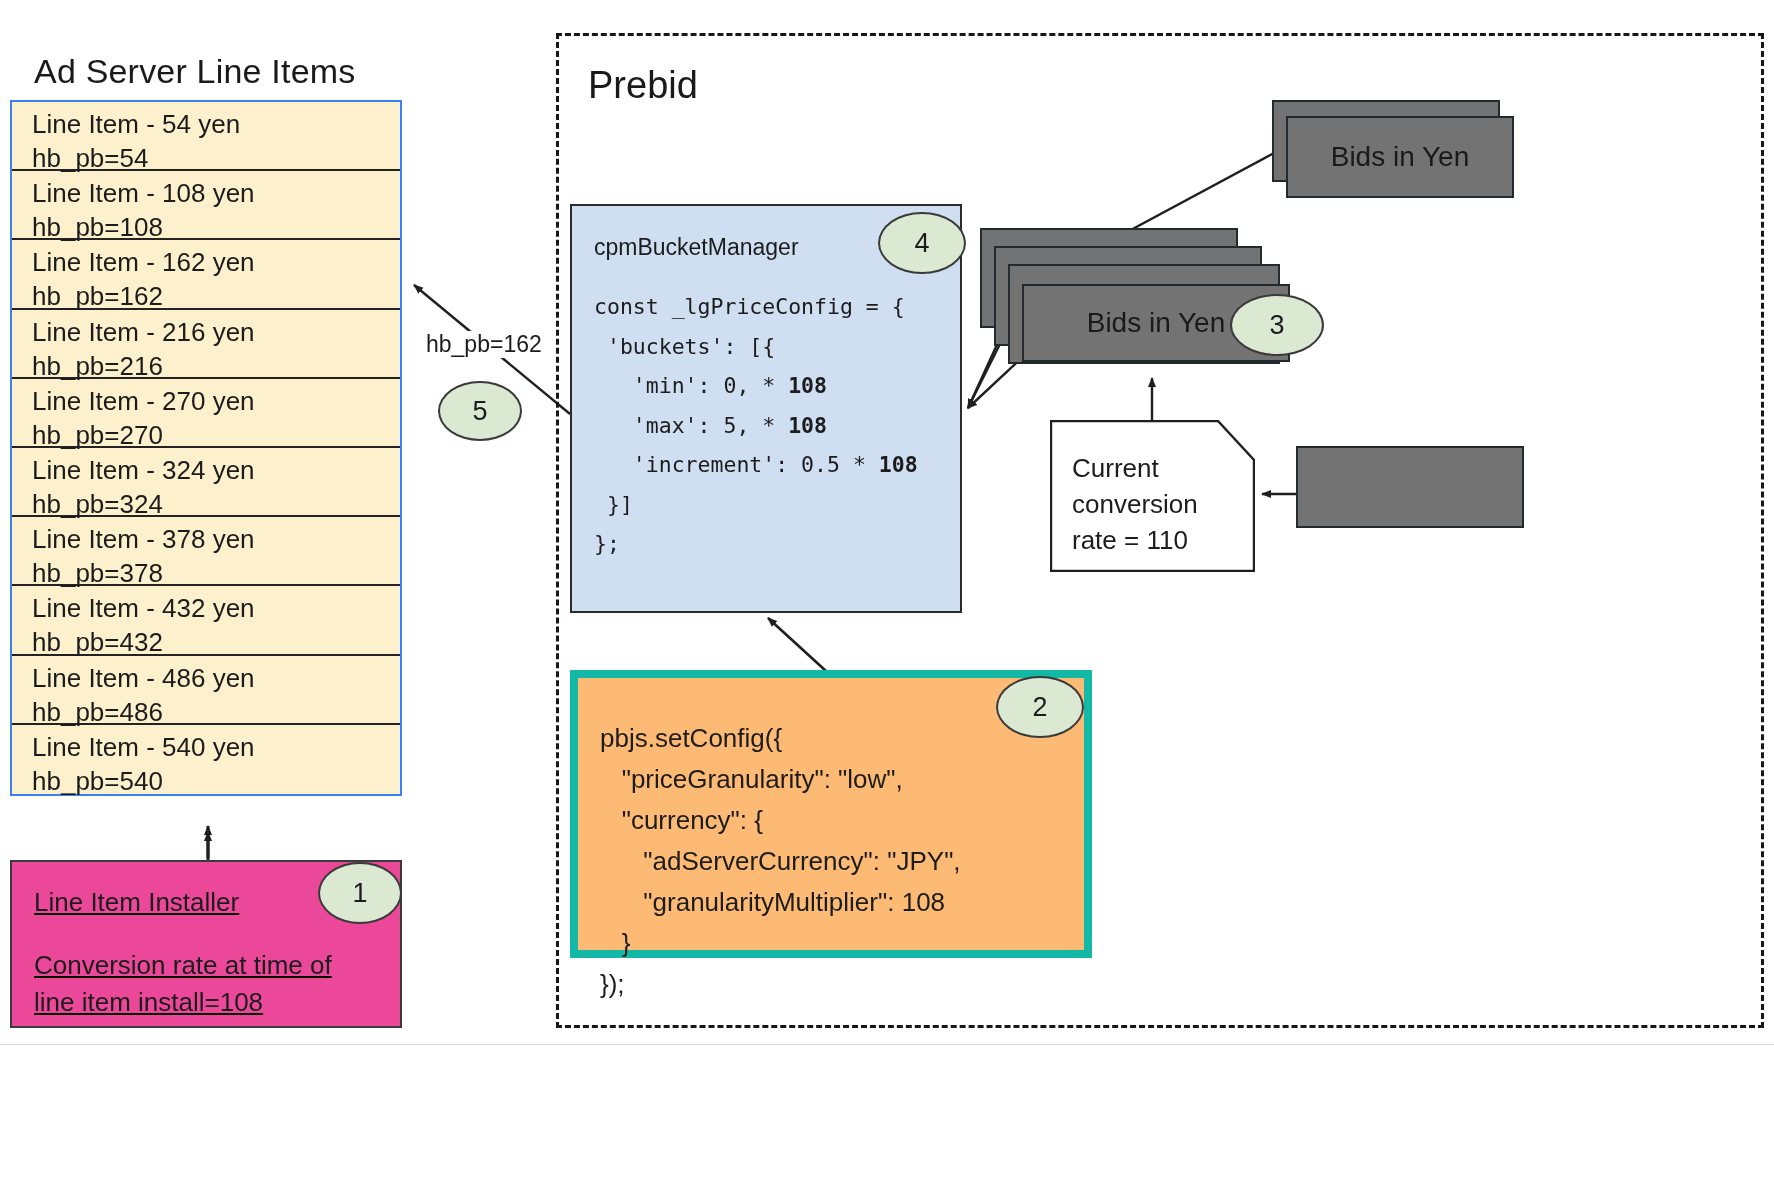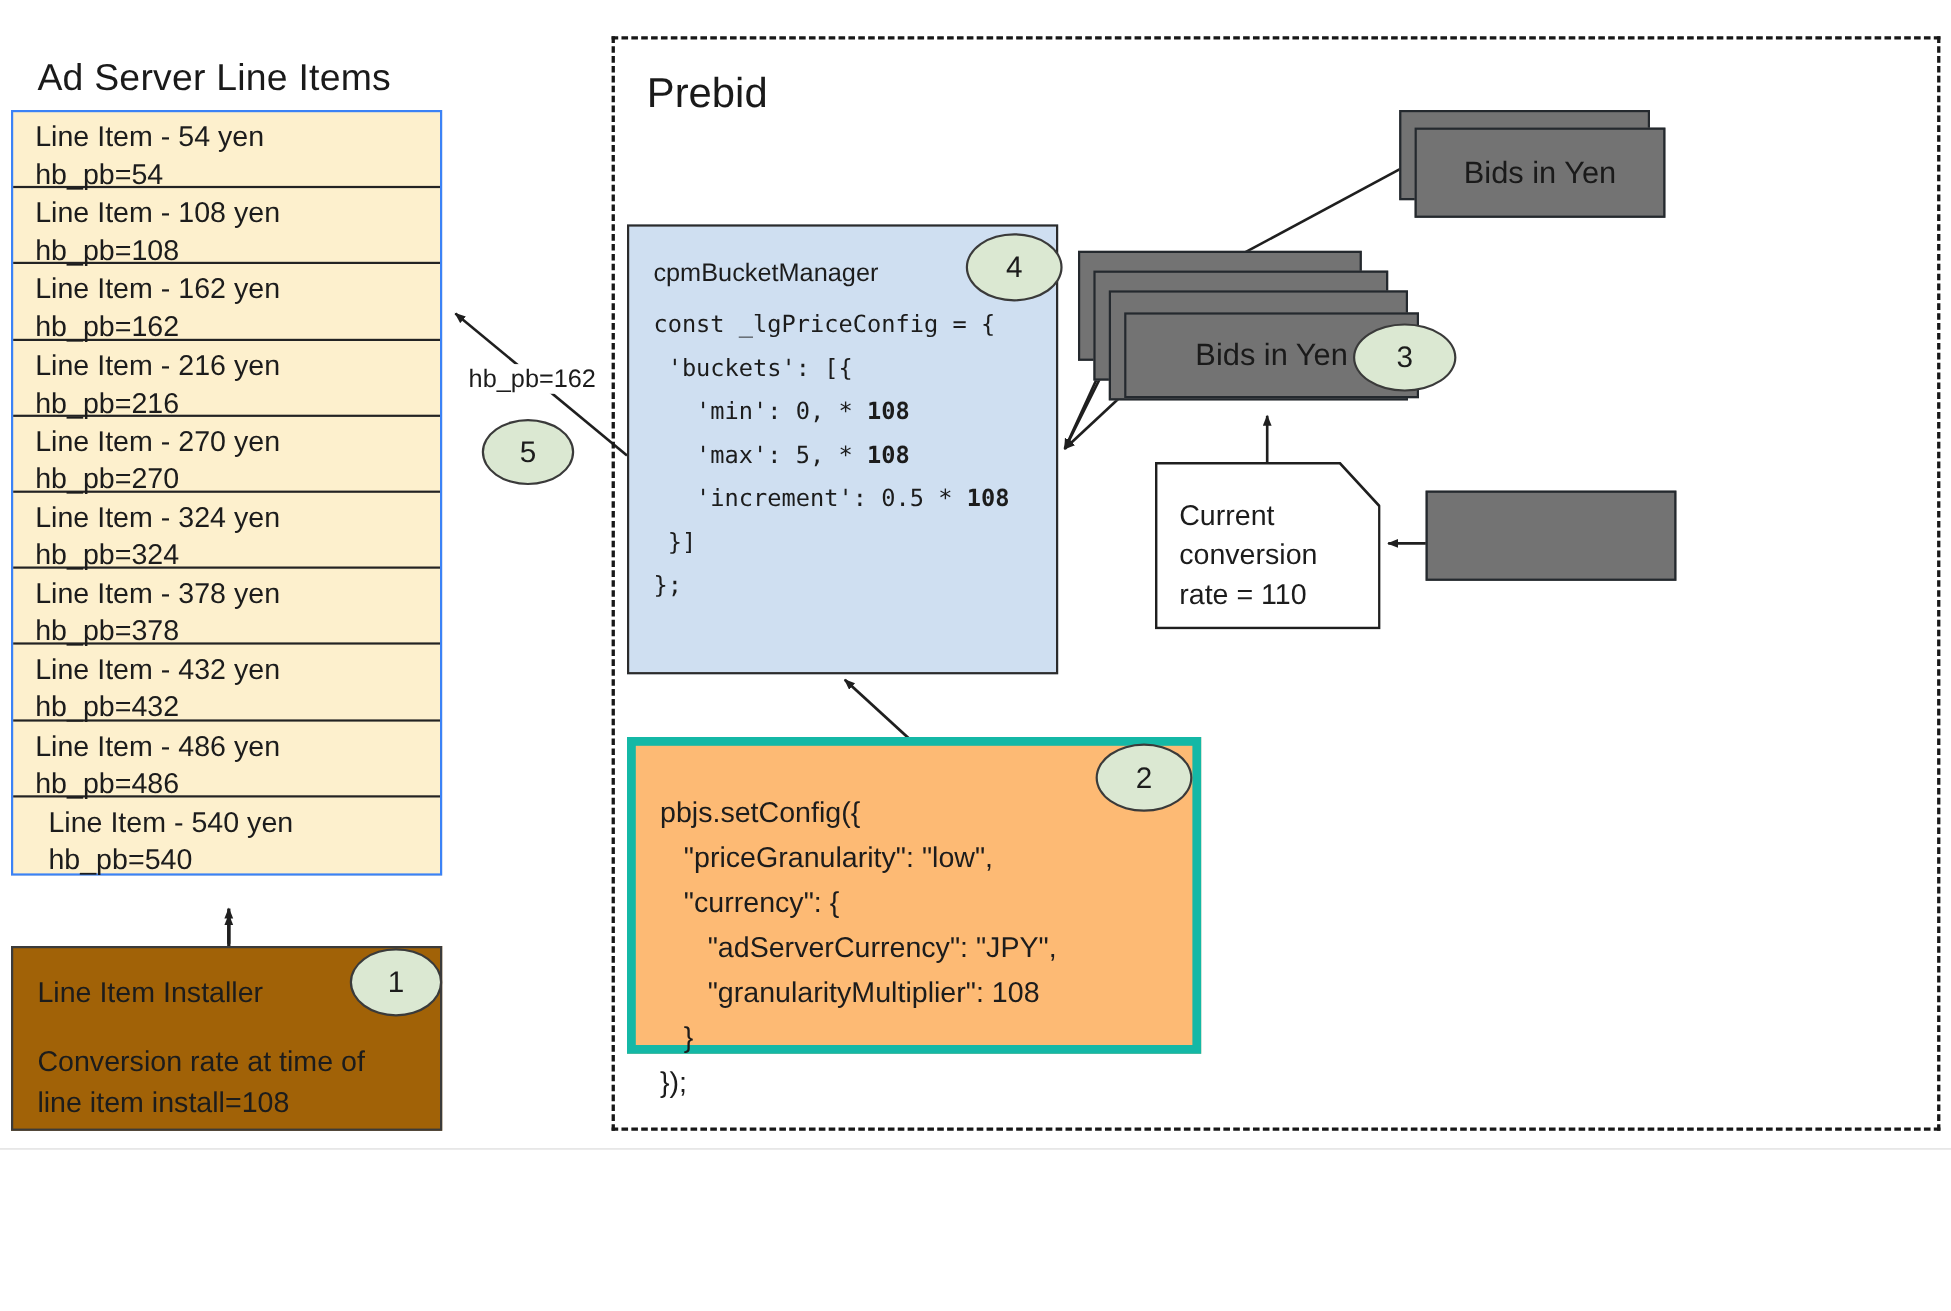--- a/index.html
+++ b/index.html
@@ -36,38 +36,39 @@
     border: 2px solid #3b82f6;
     box-sizing: border-box;
     background: #fdf0cd;
   }
   .line-item {
     border-bottom: 2px solid #232323;
     padding: 5px 0 7px 20px;
     box-sizing: border-box;
     height: 69.2px;
   }
-  .line-item:last-child { border-bottom: none; margin-left: 12px; }
+  .line-item:last-child { border-bottom: none; }
   .line-item div {
     font-size: 26px;
     line-height: 34px;
     color: #1c1c1c;
     white-space: nowrap;
   }
 
   
   #installer-box {
     left: 10px;
     top: 860px;
     width: 392px;
     height: 168px;
     border: 2px solid #3b3b3b;
-    background: #a16207;
+    background: #ec4899;
     box-sizing: border-box;
     padding: 22px 16px 0 22px;
+    text-decoration: underline;
   }
   #installer-box .row {
     font-size: 26px;
     line-height: 37px;
     color: #1c1c1c;
     white-space: nowrap;
   }
   #installer-box .gap { height: 26px; }
 
   
@@ -93,21 +94,21 @@
     width: 392px;
     height: 409px;
     background: #cfdff1;
     border: 2px solid #2b2b2b;
     box-sizing: border-box;
     padding: 28px 0 0 22px;
   }
   #cpm-panel .title {
     font-size: 23px;
     color: #1c1c1c;
-    margin-bottom: 15px;
+    margin-bottom: 26px;
   }
   #cpm-panel pre {
     margin: 0;
     font-family: "DejaVu Sans Mono", "Liberation Mono", monospace;
     font-size: 21.5px;
     line-height: 39.5px;
     color: #1c1c1c;
     white-space: pre;
   }
   #cpm-panel pre b { font-weight: bold; text-align: center; }

